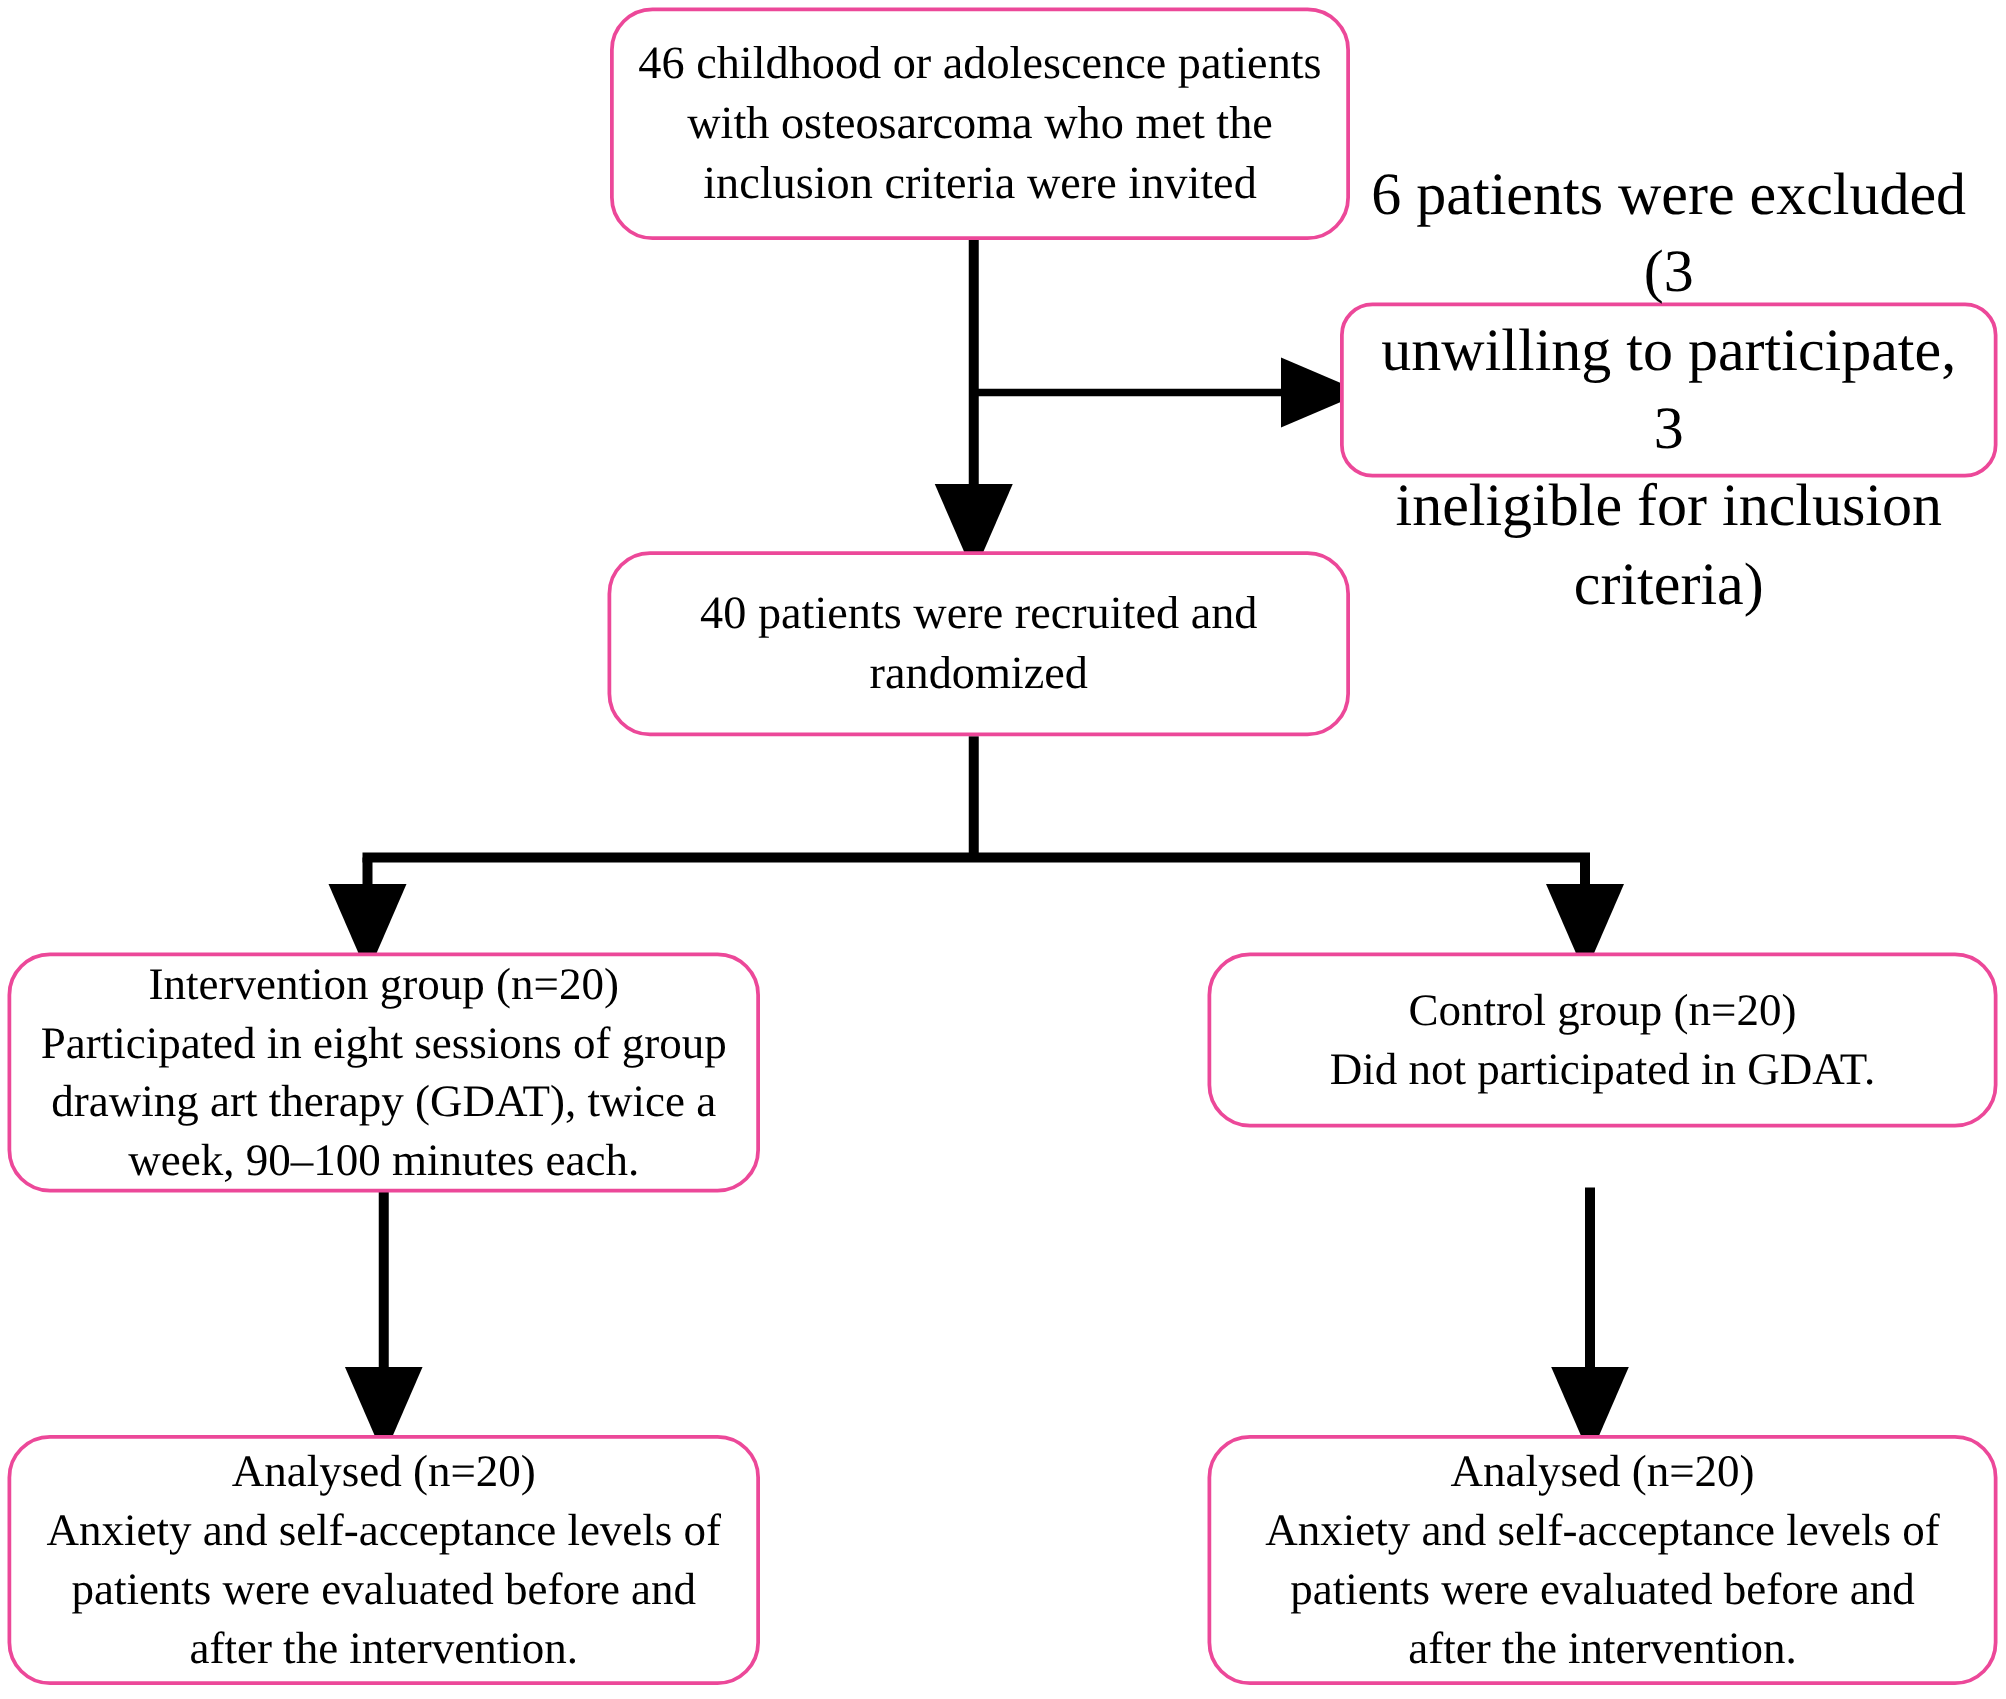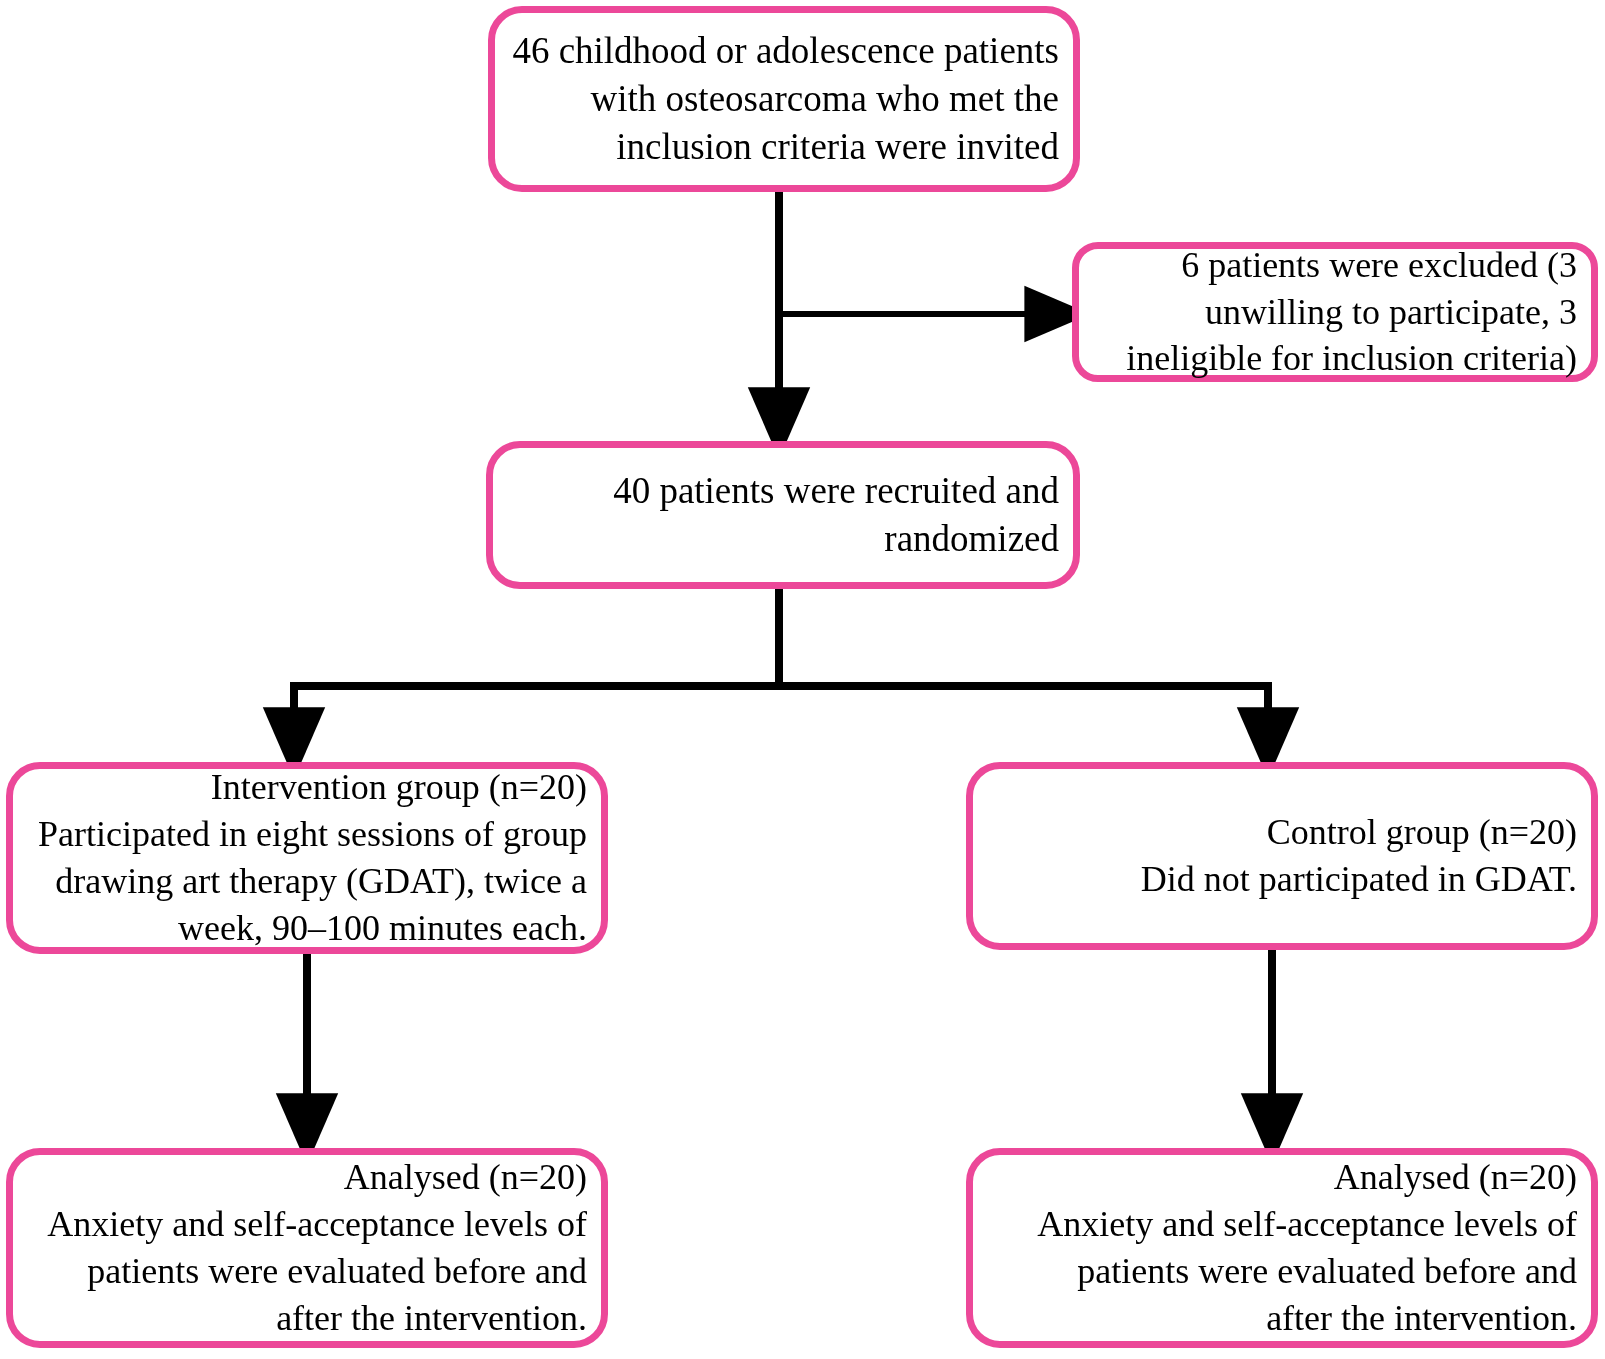--- a/index.html
+++ b/index.html
@@ -22,47 +22,47 @@
     top: 0;
     width: 1605px;
     height: 1359px;
   }
   .node {
     position: absolute;
     box-sizing: border-box;
     display: flex;
     align-items: center;
     justify-content: center;
-    text-align: right;
+    text-align: center;
     color: #000000;
     background: #ffffff;
-    border: 7px solid #ec4899;
+    border: 3px solid #ec4899;
     border-radius: 34px;
     z-index: 2;
   }
   .node-text {
     display: block;
     width: 100%;
     white-space: pre-line;
     line-height: 1.30;
     font-size: 37px;
     padding: 0 14px;
     box-sizing: border-box;
   }
 
   
   #node-enrolled   { left: 488px;  top: 6px;    width: 592px; height: 186px; }
   #node-excluded   { left: 1072px; top: 242px;  width: 526px; height: 140px; border-radius: 26px; }
   #node-randomized { left: 486px;  top: 441px;  width: 594px; height: 148px; }
   #node-intervention { left: 6px;  top: 762px;  width: 602px; height: 192px; }
-  #node-control    { left: 966px;  top: 762px;  width: 632px; height: 188px; }
+  #node-control    { left: 966px;  top: 762px;  width: 632px; height: 140px; }
   #node-analysed-intervention { left: 6px;   top: 1148px; width: 602px; height: 200px; }
   #node-analysed-control      { left: 966px; top: 1148px; width: 632px; height: 200px; }
 
-  #node-excluded .node-text   { font-size: 36px; }
+  #node-excluded .node-text   { font-size: 48px; }
   #node-intervention .node-text,
   #node-control .node-text,
   #node-analysed-intervention .node-text,
   #node-analysed-control .node-text { font-size: 36px; }
 </style>
 </head>
 <body>
 
 <div id="diagram-root">
 

